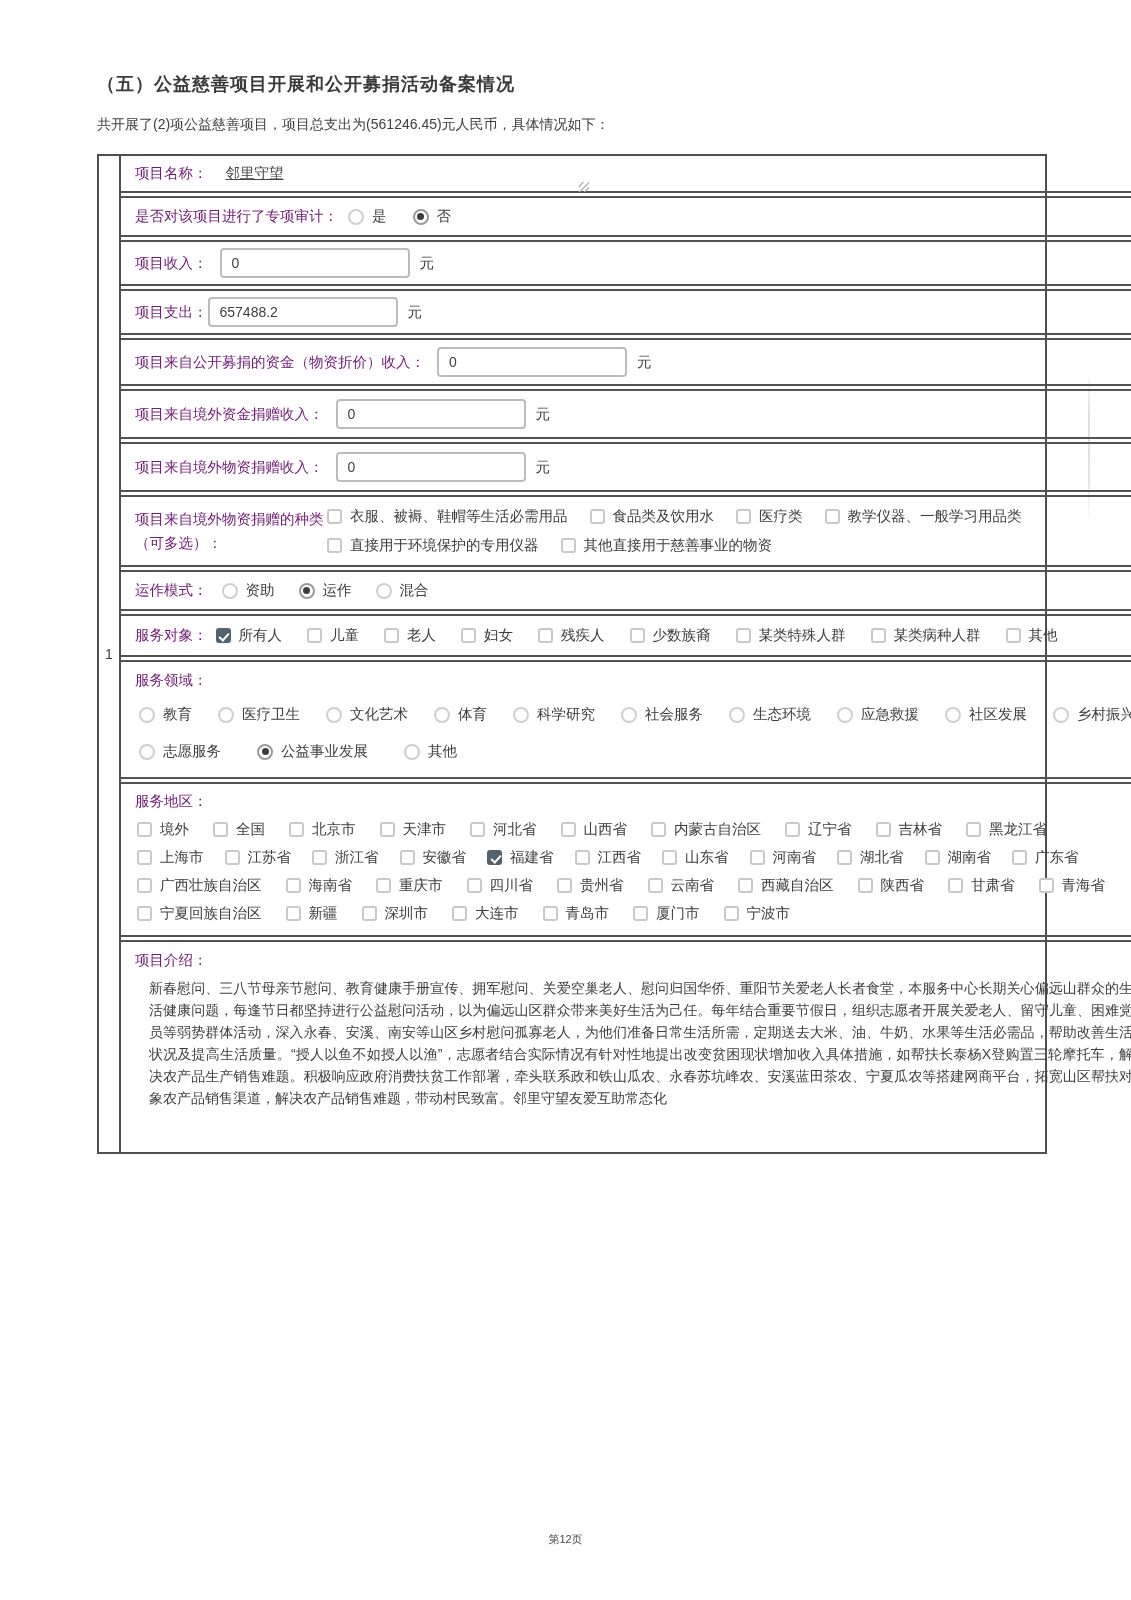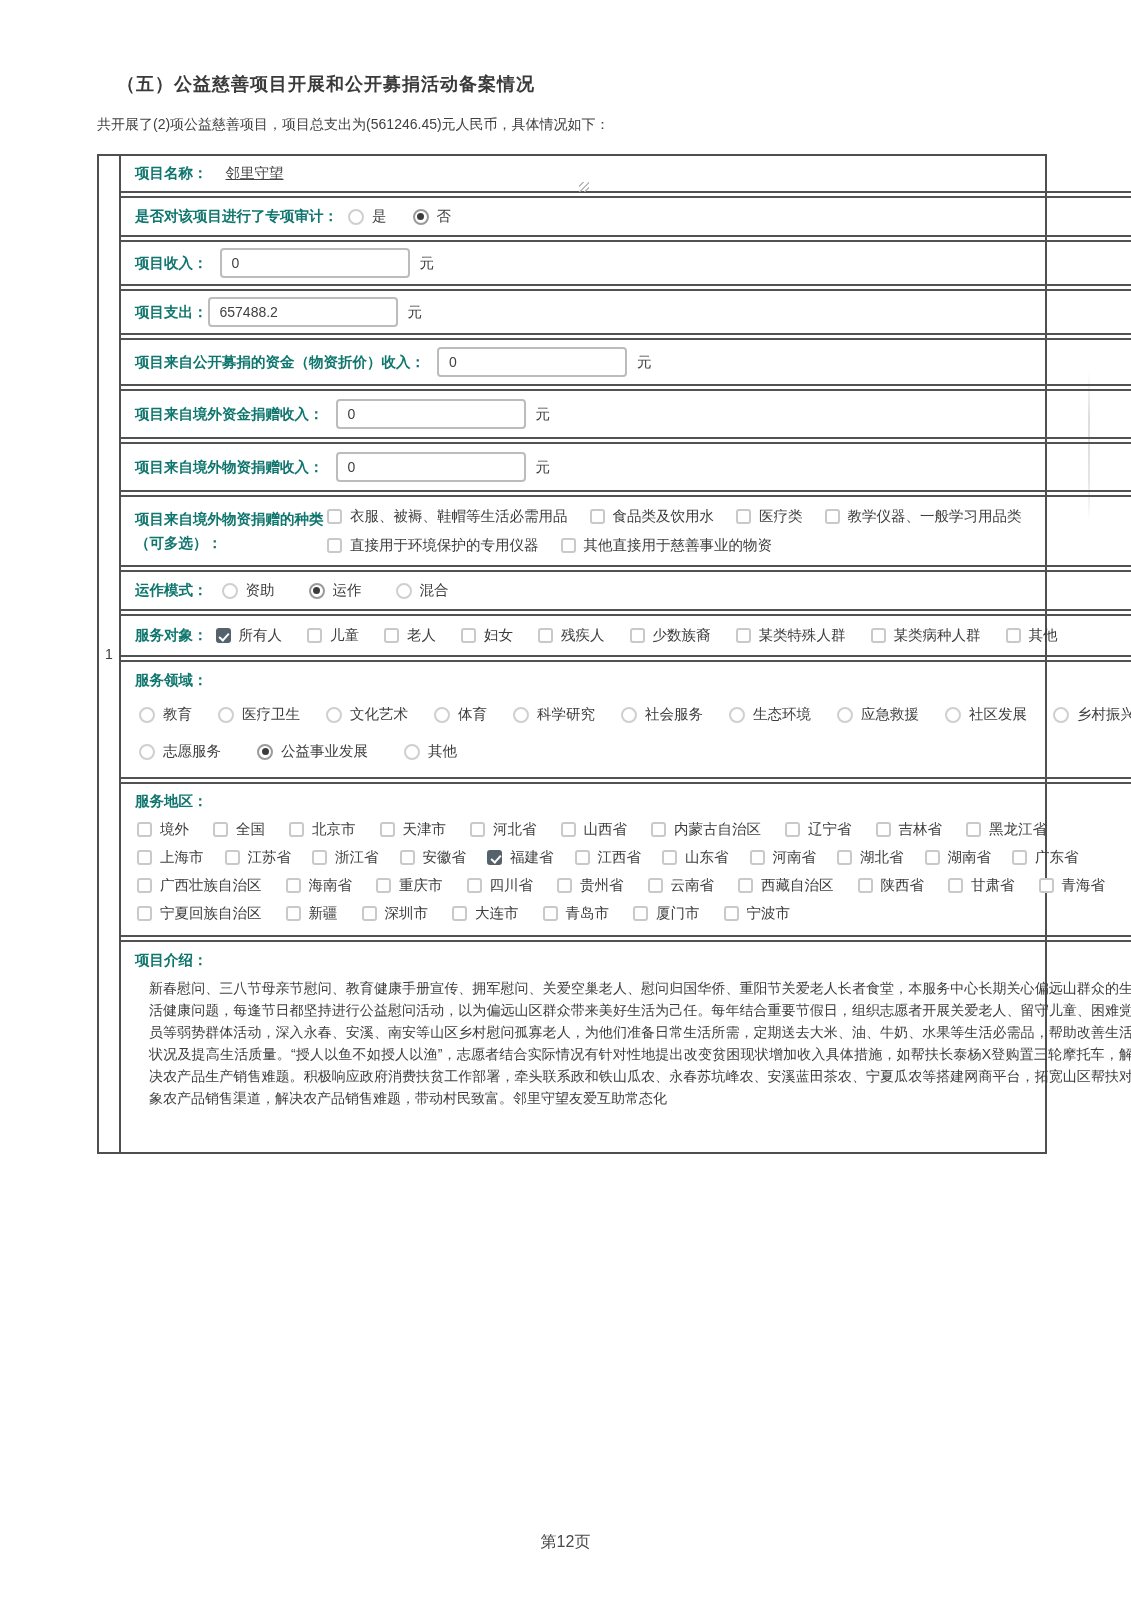--- a/index.html
+++ b/index.html
@@ -3,34 +3,34 @@
 <meta charset="utf-8">
 <style>
   * { margin:0; padding:0; box-sizing:border-box; }
   html,body { background:#e9e9e9; }
   .page {
     position:relative; width:1131px; height:1600px; background:#ffffff;
     font-family:"Liberation Sans","DejaVu Sans",sans-serif; color:#3d3d3d;
     overflow:hidden; margin:0 auto;
   }
   .content { padding:72px 84px 0 97px; }
-  .section-title { font-size:18px; font-weight:bold; color:#3a3a3a; margin:0 0 20px 20px; letter-spacing:1px; }
+  .section-title { font-size:18px; font-weight:bold; color:#3a3a3a; margin:0 0 20px 0; letter-spacing:1px; }
   .subsection { font-size:14px; color:#404040; margin:0 0 30px 0; }
   .summary { font-size:14px; color:#404040; margin:0 0 20px 0; }
 
   .tbl { display:flex; width:950px; border:2px solid #4f4f4f; background:#fff; }
   .idx-col { width:22px; border-right:2px solid #4f4f4f; display:flex; align-items:center; justify-content:center;
              font-size:14px; color:#3d3d3d; flex-shrink:0; }
   .rows { flex:1; display:flex; flex-direction:column; gap:3px; }
   .row { position:relative; border-top:2px solid #525252; border-bottom:2px solid #525252; padding:8px 14px; font-size:14.5px; }
   .row:first-child { border-top:none; }
   .row:last-child { border-bottom:none; }
 
   .inline { display:flex; align-items:center; }
-  .lbl { color:#0f766e; flex-shrink:0;font-weight:bold; }
+  .lbl { color:#701a75; flex-shrink:0; }
   .val { margin-left:18px; color:#444;text-decoration:underline; }
 
   input.field {
     width:190px; height:30px; border:2px solid #bcbcbc; border-radius:4px;
     padding:0 10px; font-size:14px; color:#3f3f3f; outline:none; background:#fff;
     font-family:"Liberation Sans","DejaVu Sans",sans-serif;
   }
   .unit { margin-left:10px; color:#3d3d3d; }
 
   .opt { display:inline-flex; align-items:center; gap:8px; white-space:nowrap; }
@@ -53,21 +53,21 @@
   .field-line2 { display:flex; gap:36px; padding:14px 8px 6px 4px; }
   .area-line { display:flex; gap:24px; margin-top:9px; padding-left:2px; }
 
   .intro-row { min-height:212px; }
   .intro-text { margin:7px 10px 0 14px; line-height:22px; font-size:14px; color:#3e3e3e; text-align:justify; }
 
   .grip { position:absolute; width:10px; height:10px;
           background:repeating-linear-gradient(135deg, transparent 0 2.5px, #a9a9a9 2.5px 4px); opacity:.8; }
   .grip-name { left:458px; top:26px; }
 
-  .footer { position:absolute; top:1532px; left:0; width:100%; text-align:center; font-size:16px; color:#4a4a4a; }
+  .footer { position:absolute; top:1532px; left:0; width:100%; text-align:center; font-size:11px; color:#4a4a4a; }
   .scan-streak { position:absolute; left:1088px; top:372px; width:2px; height:150px;
                  background:linear-gradient(#fff, #cfcfcf 30%, #d8d8d8 70%, #fff); opacity:.7; }
 </style>
 </head>
 <body>
 
 <div class="page">
   <div class="scan-streak"></div>
   <div class="content">
     <div class="section-title">（五）公益慈善项目开展和公开募捐活动备案情况</div>
@@ -154,21 +154,21 @@
               </span>
               <span class="opt">
                 <span class="cb"></span>
                 <span class="opt-label">其他直接用于慈善事业的物资</span>
               </span>
             </span>
         </div>
 
         <div class="row inline" style="padding-top:9px;padding-bottom:9px;">
           <span class="lbl">运作模式：</span>
-          <span class="optgroup" style="margin-left:14px;gap:34px;">
+          <span class="optgroup" style="margin-left:14px;gap:24px;">
               <span class="opt">
                 <span class="rb"></span>
                 <span class="opt-label">资助</span>
               </span>
               <span class="opt">
                 <span class="rb on"></span>
                 <span class="opt-label">运作</span>
               </span>
               <span class="opt">
                 <span class="rb"></span>

